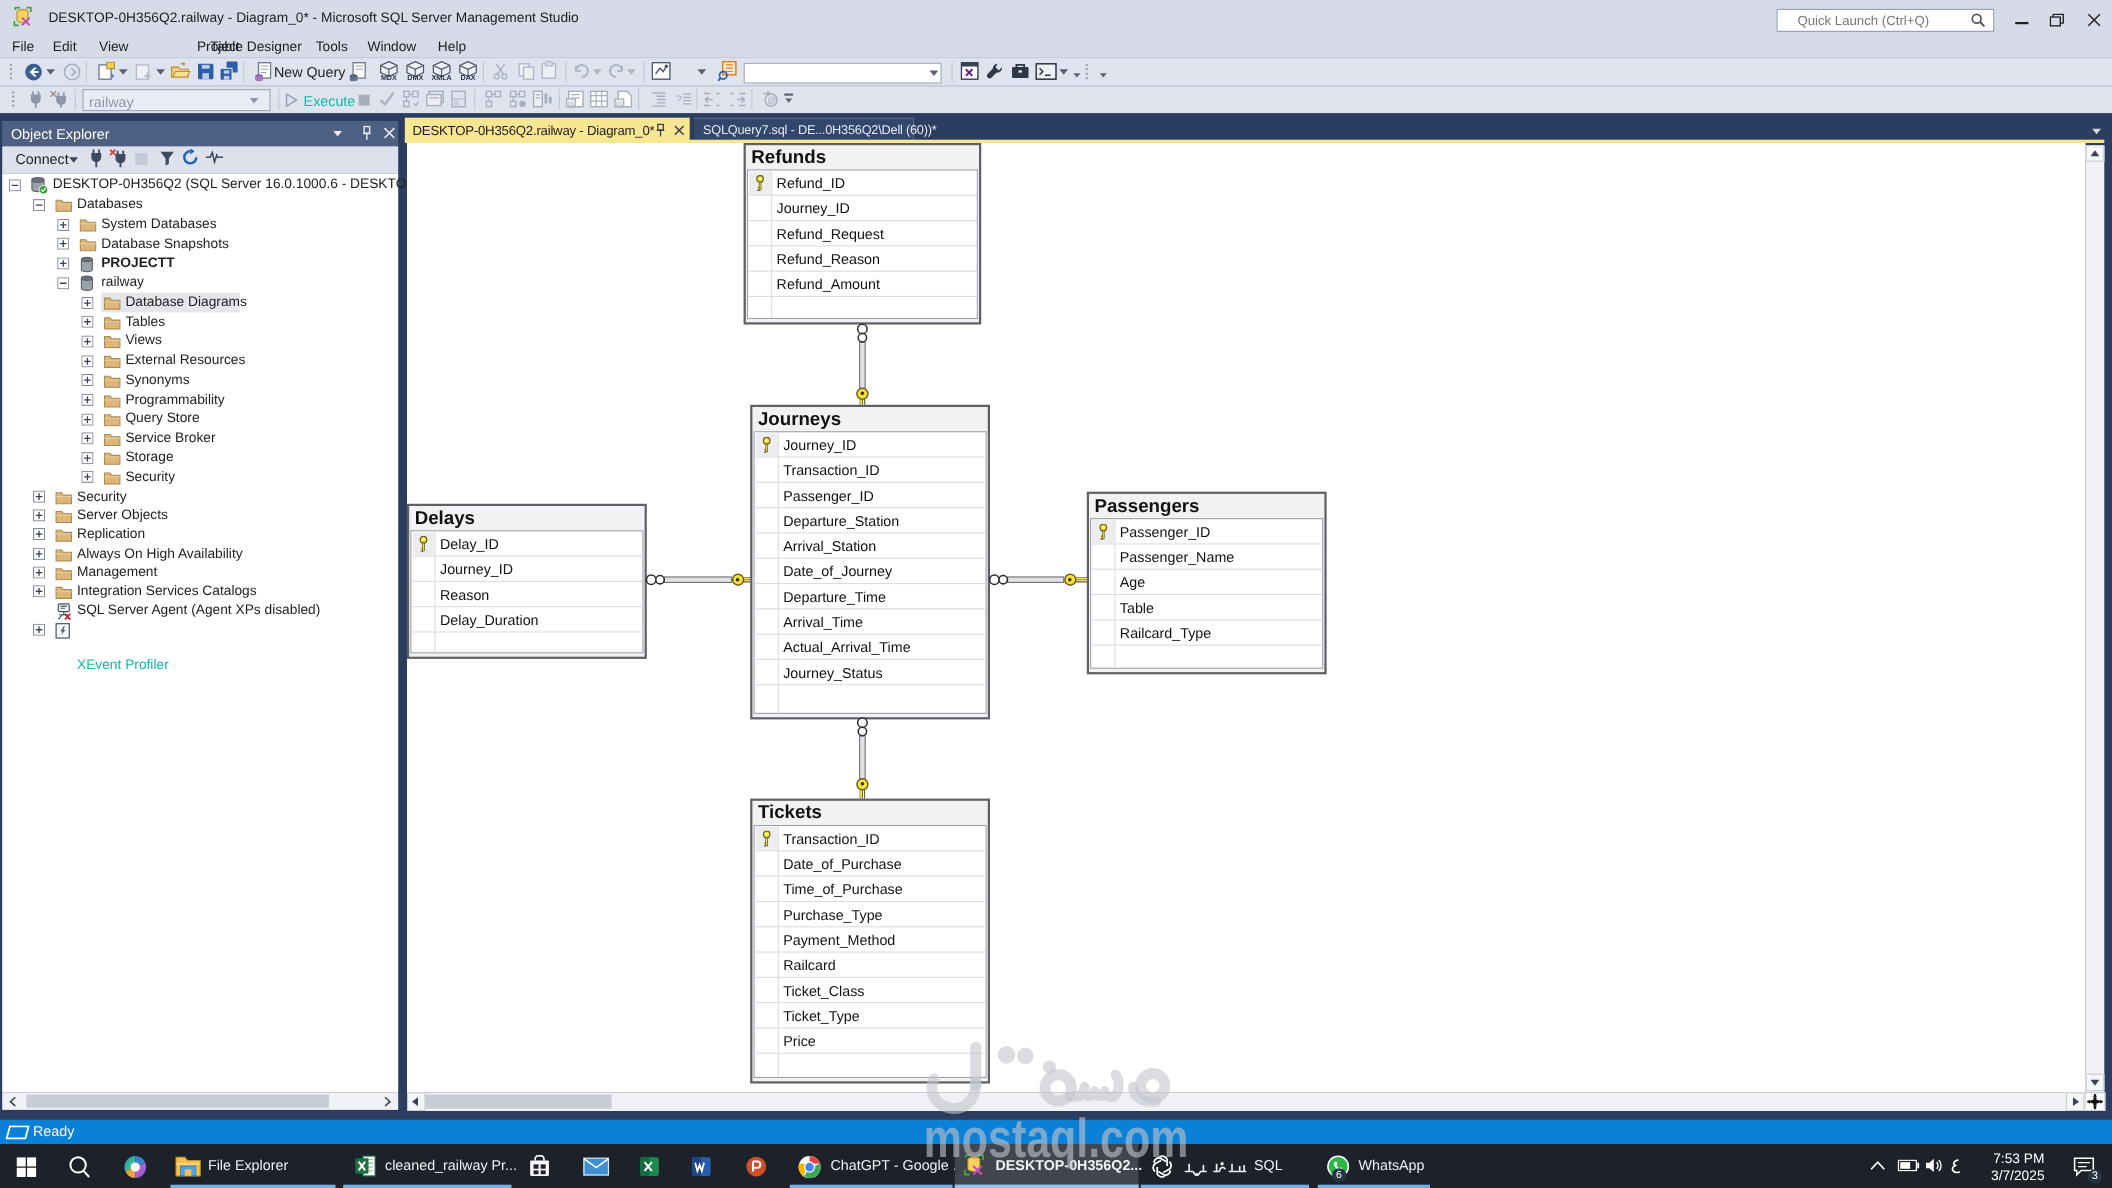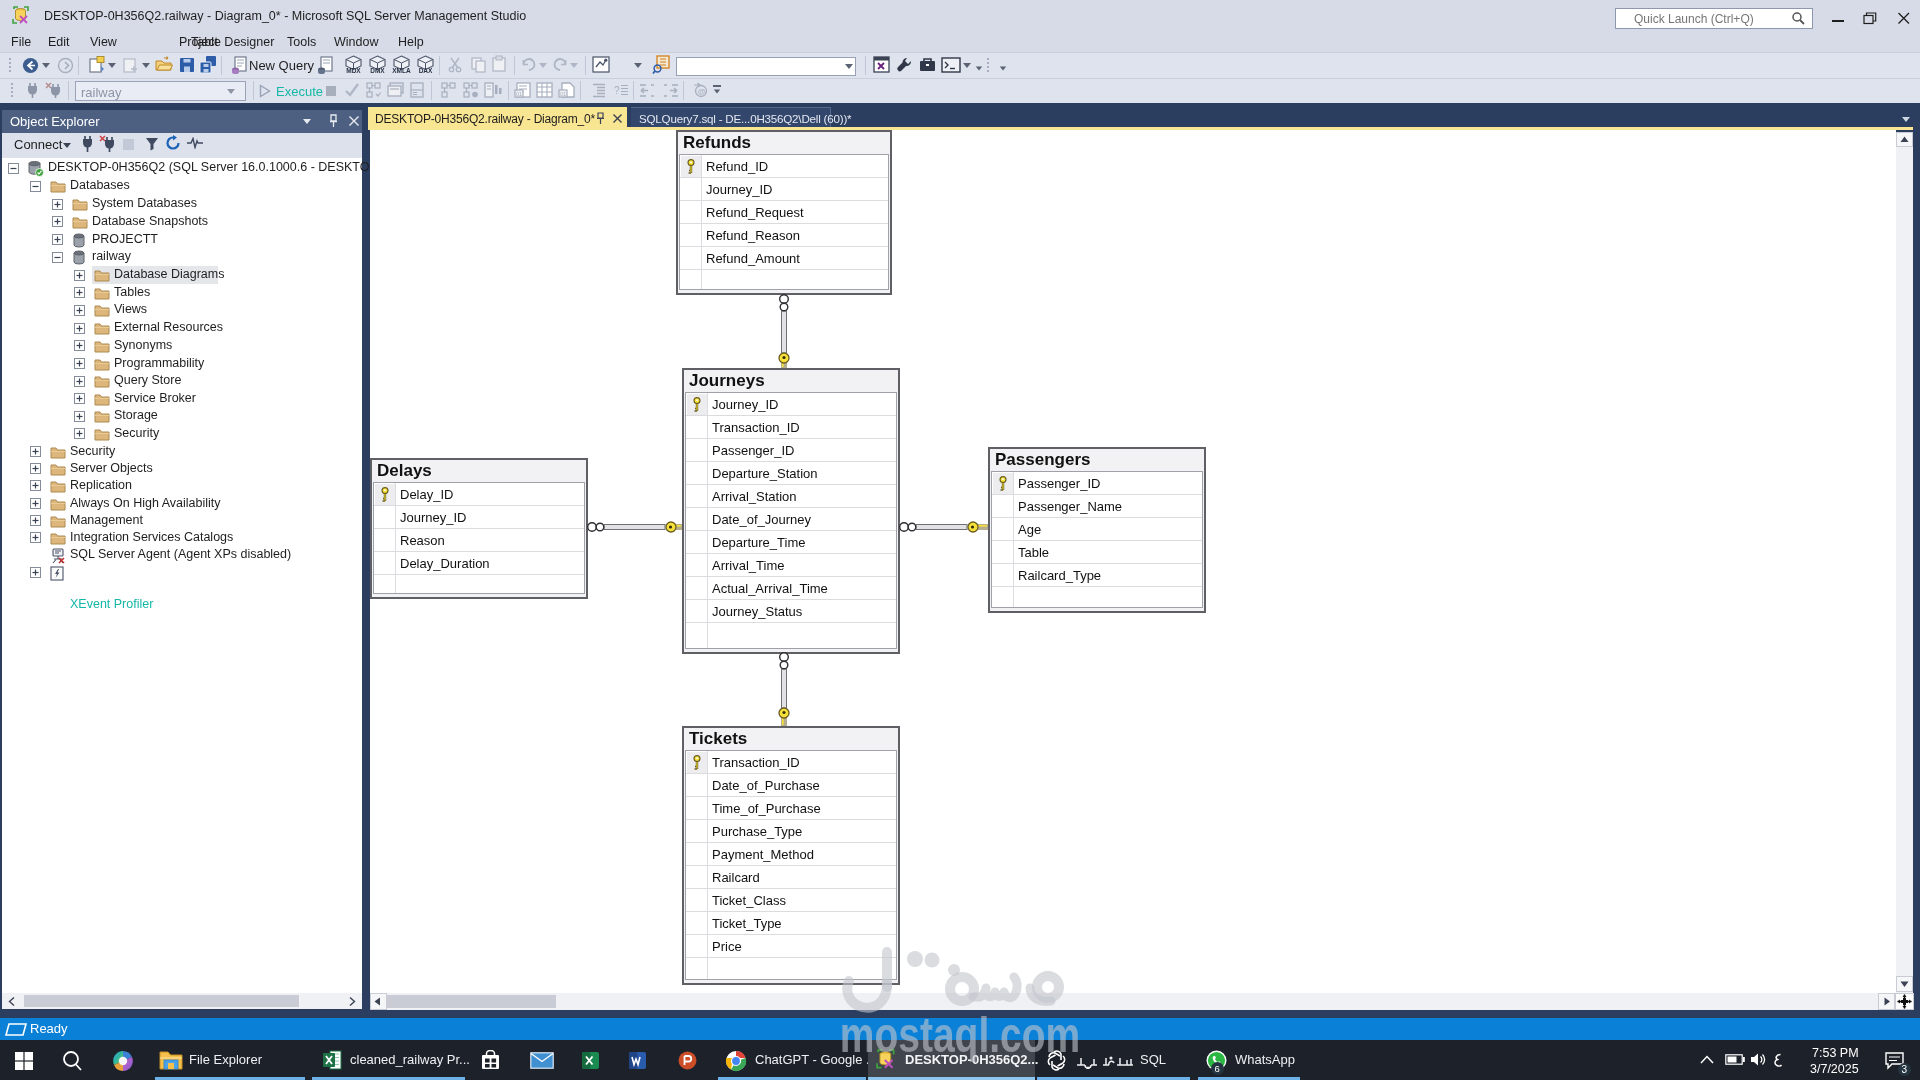--- a/index.html
+++ b/index.html
@@ -377,21 +377,21 @@
 <div class="ab" style="left:92px;top:213.5px;font-size:12.5px;color:#1e1e1e;font-weight:normal;white-space:nowrap;">Database Snapshots</div>
 <svg class="ab" style="left:52px;top:234.0px" width="11" height="11" viewBox="0 0 11 11">
     <rect x="0.5" y="0.5" width="10" height="10" fill="#fff" stroke="#848b99"></rect>
     <path d="M2.5 5.5 L8.5 5.5" stroke="#3a4254" stroke-width="1.2"></path>
     <path d="M5.5 2.5 L5.5 8.5" stroke="#3a4254" stroke-width="1.2"></path>
   </svg>
 <svg class="ab" style="left:72px;top:232.5px" width="14" height="15" viewBox="0 0 14 15">
 <path d="M2 3 L2 12 A5 2 0 0 0 12 12 L12 3" fill="#9ba1ab" stroke="#5c6169" stroke-width="1"></path>
 <ellipse cx="7" cy="3" rx="5" ry="2" fill="#6a707a" stroke="#5c6169" stroke-width="1"></ellipse>
   </svg>
-<div class="ab" style="left:92px;top:231.5px;font-size:12.5px;color:#1e1e1e;font-weight:normal;white-space:nowrap;">PROJECTT</div>
+<div class="ab" style="left:92px;top:231.5px;font-size:12.5px;color:#1e1e1e;font-weight:bold;white-space:nowrap;">PROJECTT</div>
 <svg class="ab" style="left:52px;top:251.5px" width="11" height="11" viewBox="0 0 11 11">
     <rect x="0.5" y="0.5" width="10" height="10" fill="#fff" stroke="#848b99"></rect>
     <path d="M2.5 5.5 L8.5 5.5" stroke="#3a4254" stroke-width="1.2"></path>
   </svg>
 <svg class="ab" style="left:72px;top:250px" width="14" height="15" viewBox="0 0 14 15">
 <path d="M2 3 L2 12 A5 2 0 0 0 12 12 L12 3" fill="#9ba1ab" stroke="#5c6169" stroke-width="1"></path>
 <ellipse cx="7" cy="3" rx="5" ry="2" fill="#6a707a" stroke="#5c6169" stroke-width="1"></ellipse>
   </svg>
 <div class="ab" style="left:92px;top:249px;font-size:12.5px;color:#1e1e1e;font-weight:normal;white-space:nowrap;">railway</div>
 <div class="ab" style="left:92px;top:266.0px;width:126px;height:18px;background:#e4e6ea;"></div>

